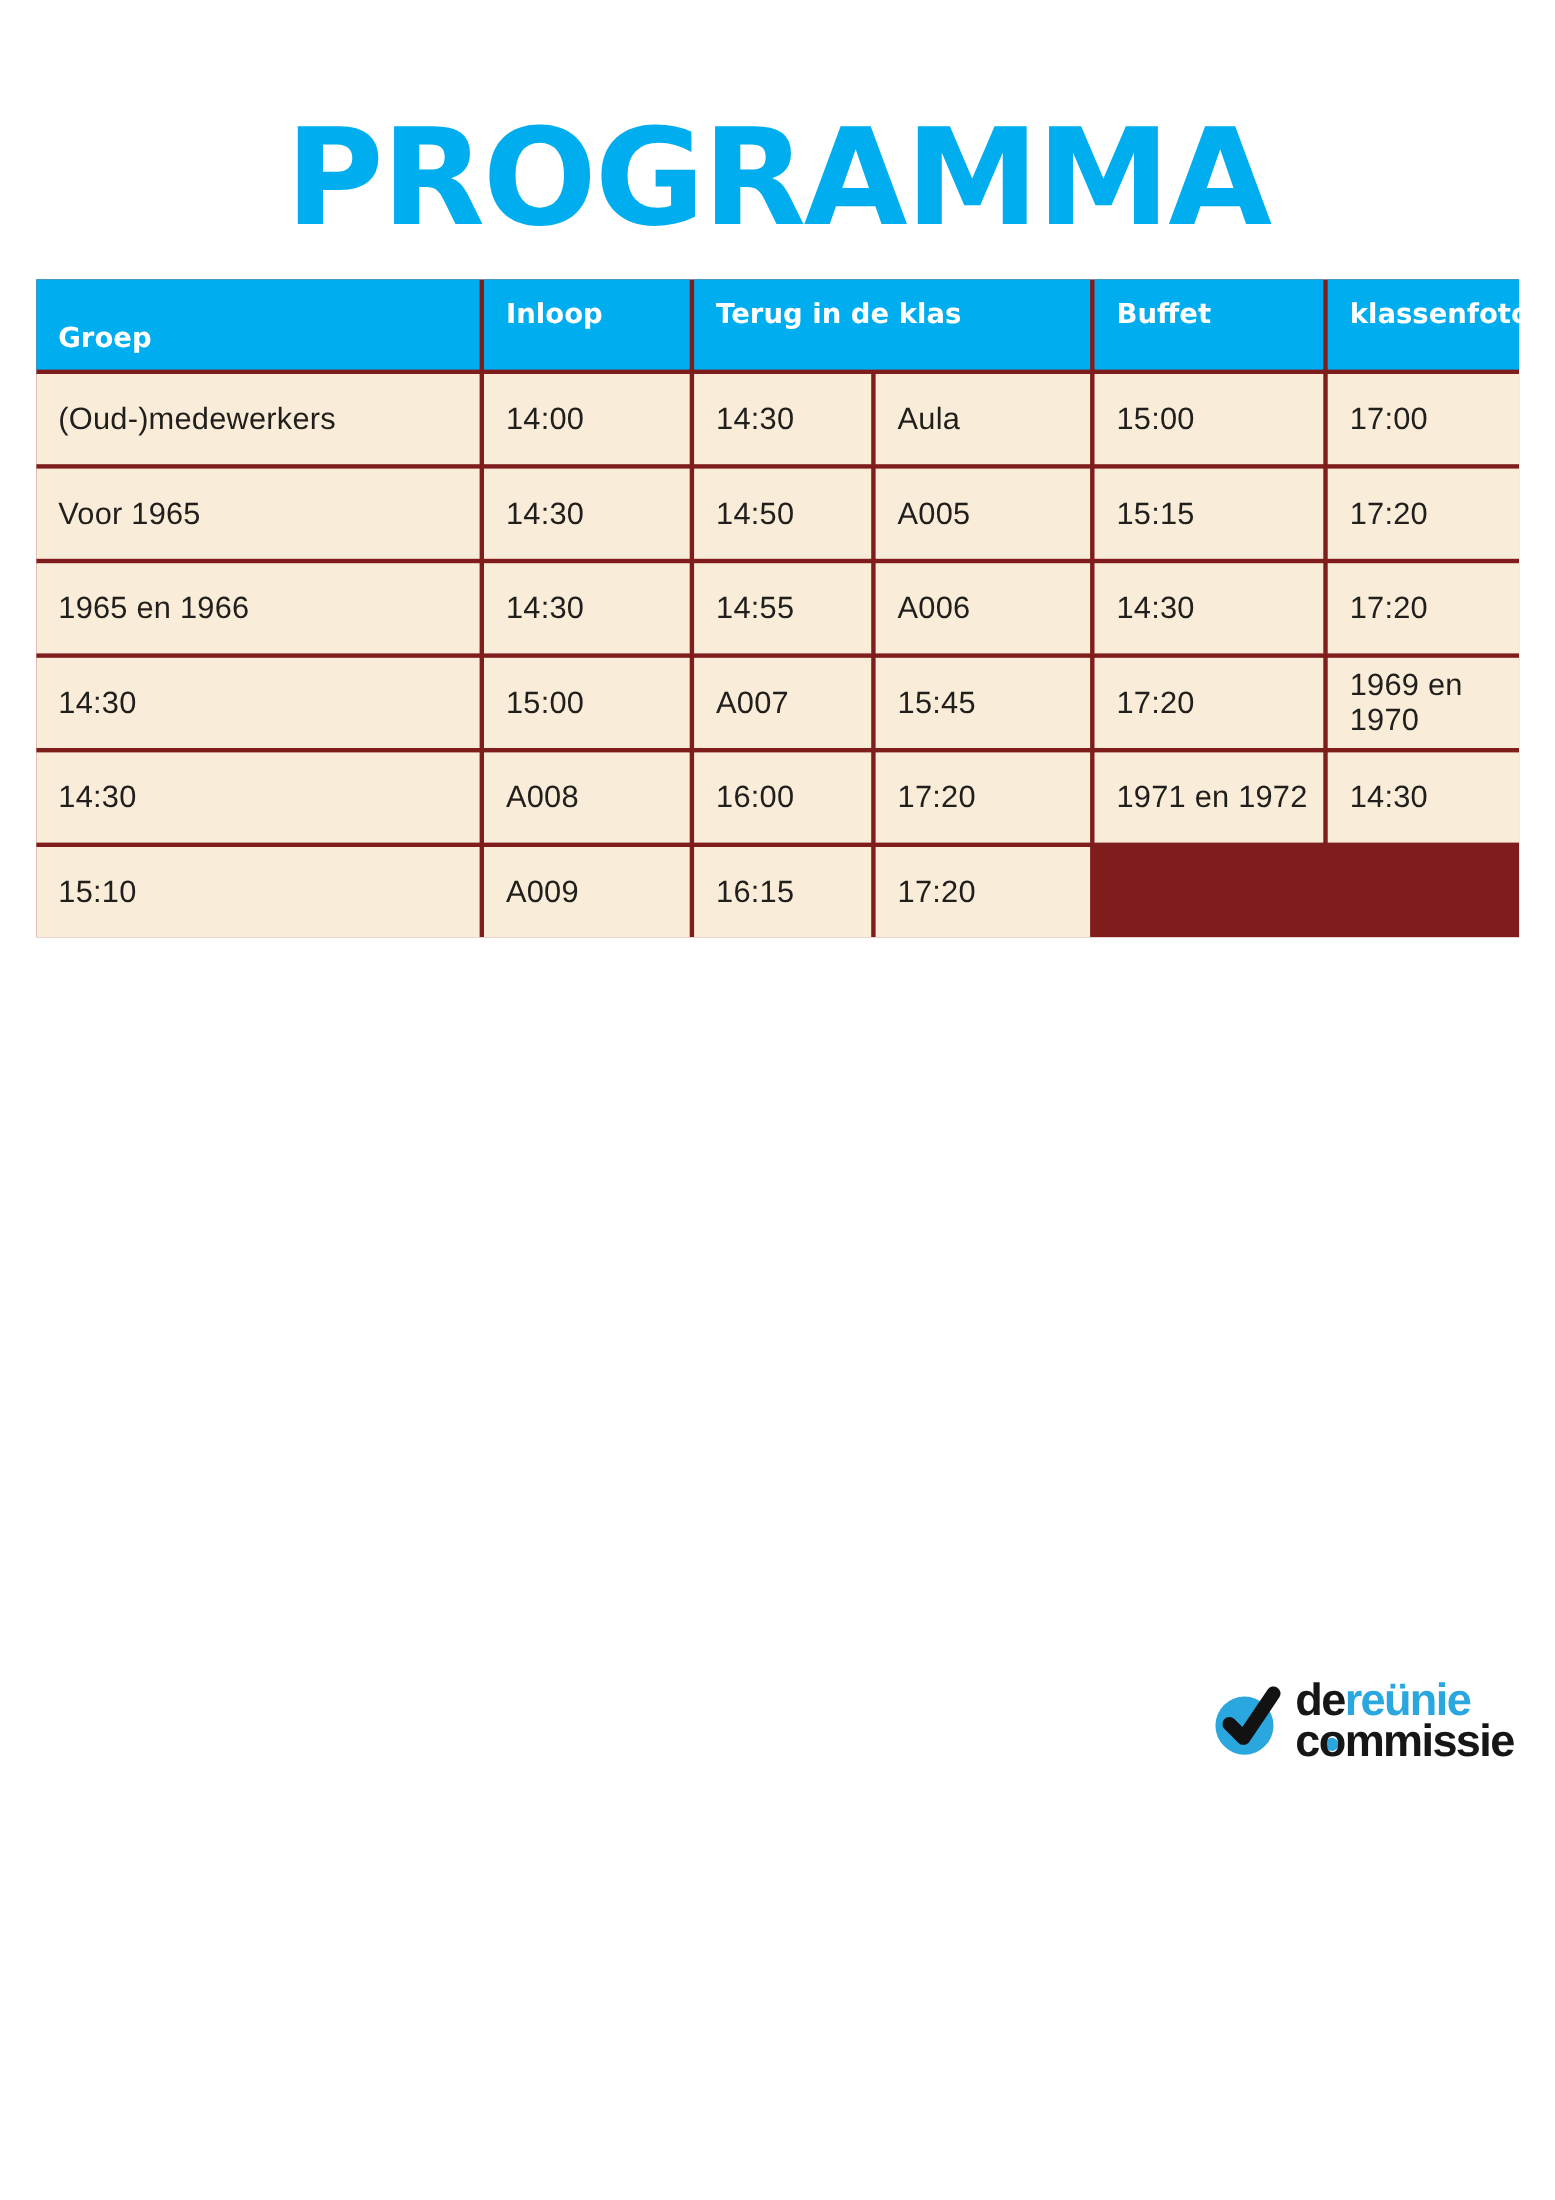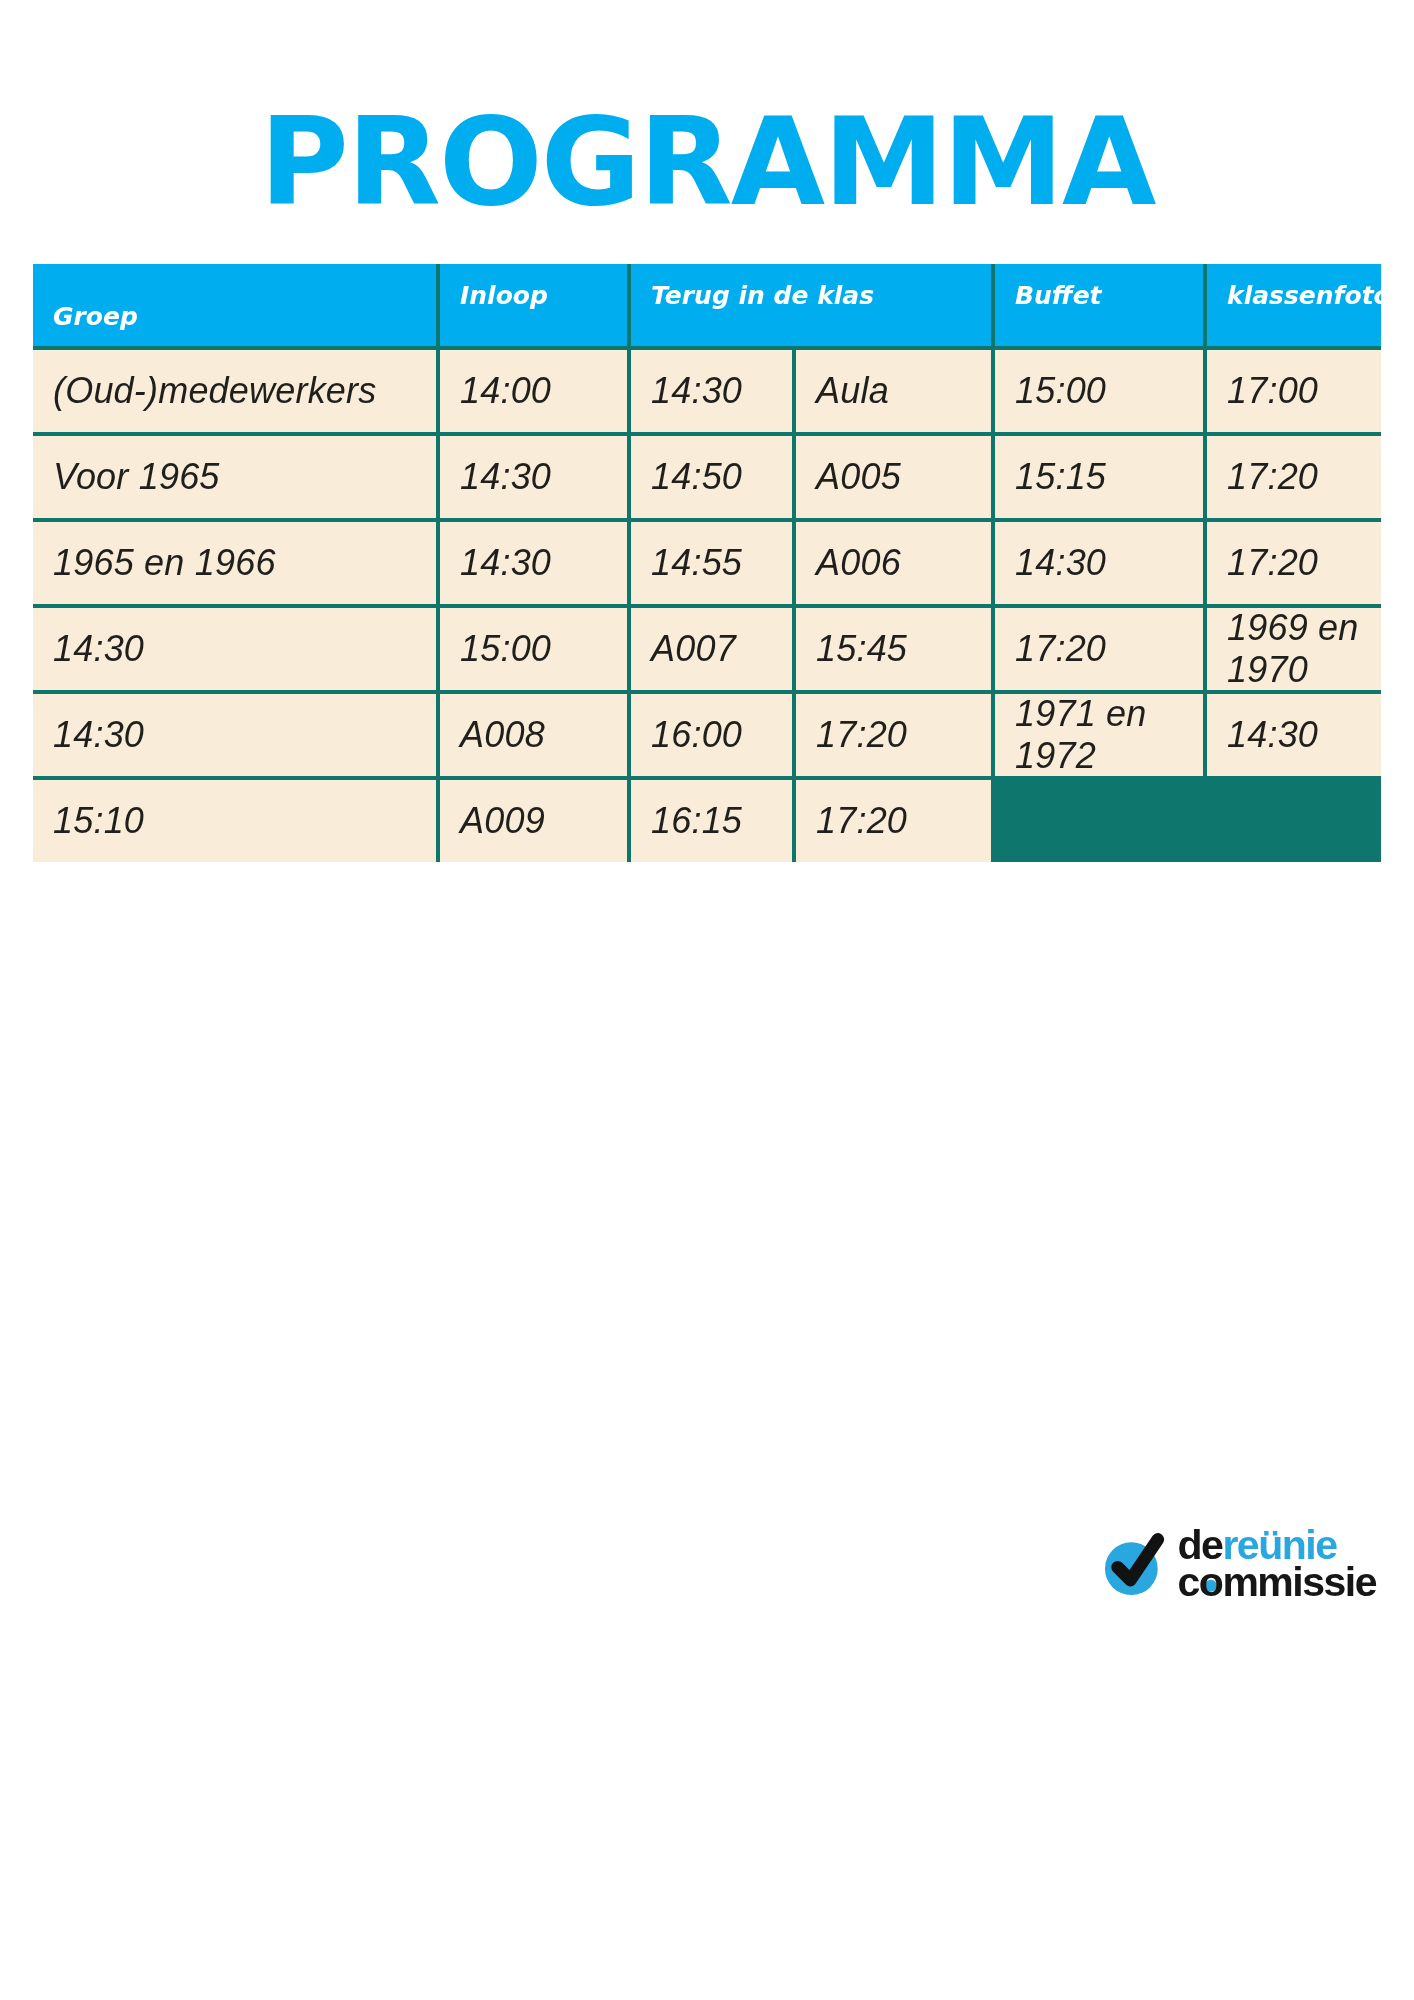--- a/index.html
+++ b/index.html
@@ -17,48 +17,47 @@
     text-align: center;
     font-family: "DejaVu Sans", sans-serif;
     font-weight: bold;
     font-size: 122px;
     line-height: 1.05;
     letter-spacing: -2px;
     color: #00aeef;
   }
   .schedule-table {
     width: 1348px;
-    margin: 38px auto 0 auto;
+    margin: 28px auto 0 auto;
     display: grid;
     grid-template-columns: 403px 187px 161px 195px 208px 174px;
     grid-auto-rows: 82px;
     gap: 4px;
-    background: #0f766e;
-    font-style: italic;
+    background: #7f1d1d;
   }
   .th {
     background: #00aeef;
     color: #ffffff;
     font-family: "DejaVu Sans", sans-serif;
     font-weight: bold;
     font-size: 25px;
     display: flex;
     align-items: flex-start;
     padding: 17px 24px 0 20px;
     letter-spacing: 0px;
   }
   .th-groep {
     align-items: flex-end;
     padding: 0 6px 15px 20px;
   }
   .th-terug { grid-column: 3 / 5; }
   .td {
     background: #f9ecd9;
     color: #211f1c;
-    font-size: 36px;
+    font-size: 28px;
     display: flex;
     align-items: center;
     padding-left: 20px;
     letter-spacing: 0.2px;
   }
   .logo {
     position: absolute;
     right: 38px;
     bottom: 38px;
     display: flex;

